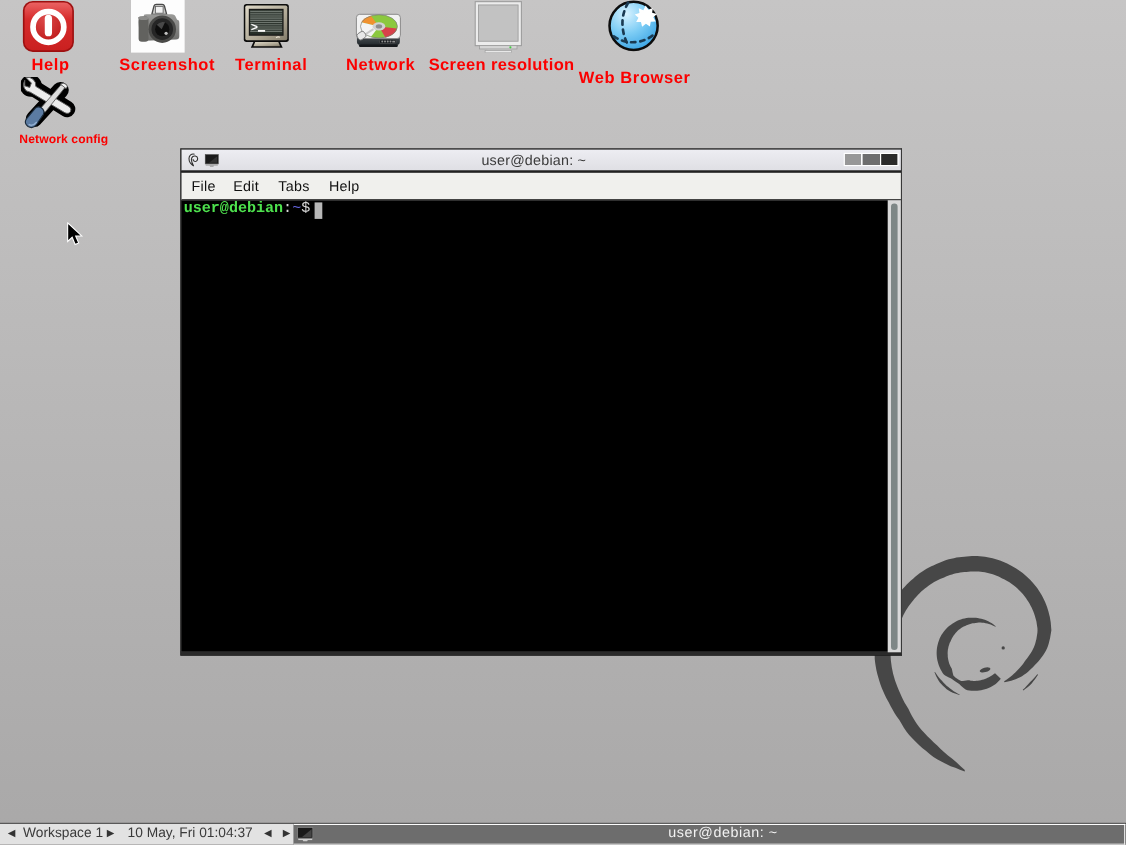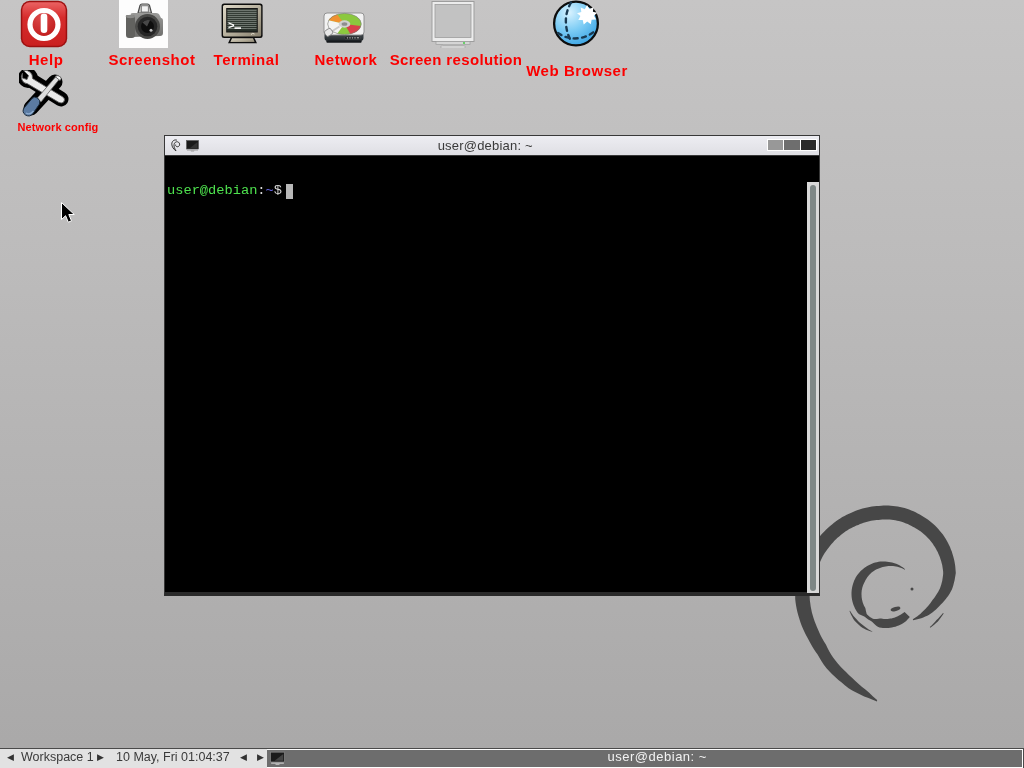--- a/index.html
+++ b/index.html
@@ -188,21 +188,27 @@
    <rect x="0.5" y="0.5" width="12" height="8.5" fill="#1a1a1a" stroke="#555" stroke-width="0.6"></rect>
    <path d="M11.5 2 L11.5 8 L4 8 Z" fill="#333"></path>
    <rect x="1" y="9.5" width="11" height="1" fill="#999"></rect>
    <path d="M4.5 10.5 L8.5 10.5 L8 11.5 L5 11.5Z" fill="#999"></path>
   </svg>
   <div id="title">user@debian: ~</div>
   <div class="abs" style="right:35.5px;top:3.5px;width:15.5px;height:10.5px;background:#989898;outline:1px solid #fff"></div>
   <div class="abs" style="right:19px;top:3.5px;width:15.5px;height:10.5px;background:#6e6e6e;outline:1px solid #fff"></div>
   <div class="abs" style="right:2.5px;top:3.5px;width:15.5px;height:10.5px;background:#2b2b2b;outline:1px solid #fff"></div>
  </div>
- <div id="termtext"><span style="color:#4ee24e;font-weight:normal">user@debian</span><span style="color:#d9d9d9">:</span><span style="color:#6868e8">~</span><span style="color:#d9d9d9">$</span></div>
+ <div id="menubar">
+  <span class="mi" style="left:9px">File</span>
+  <span class="mi" style="left:47px">Edit</span>
+  <span class="mi" style="left:88px">Tabs</span>
+  <span class="mi" style="left:134px">Help</span>
+ </div>
+ <div id="termtext"><span style="color:#4ee24e;font-weight:bold">user@debian</span><span style="color:#d9d9d9">:</span><span style="color:#6868e8">~</span><span style="color:#d9d9d9">$</span></div>
  <div id="cursor"></div>
  <div id="sbar">
       <div id="sthumb"></div>
     </div>
 </div>
 
 <svg class="abs" style="left:59.5px;top:202px" width="16" height="24" viewBox="0 0 16 24">
  <path d="M1.5 0.5 L1.5 17.5 L5.6 13.7 L8.3 20.2 L11.5 18.8 L8.8 12.5 L14.3 12.5 Z" fill="#000" stroke="#fff" stroke-width="1"></path>
 </svg>
 

